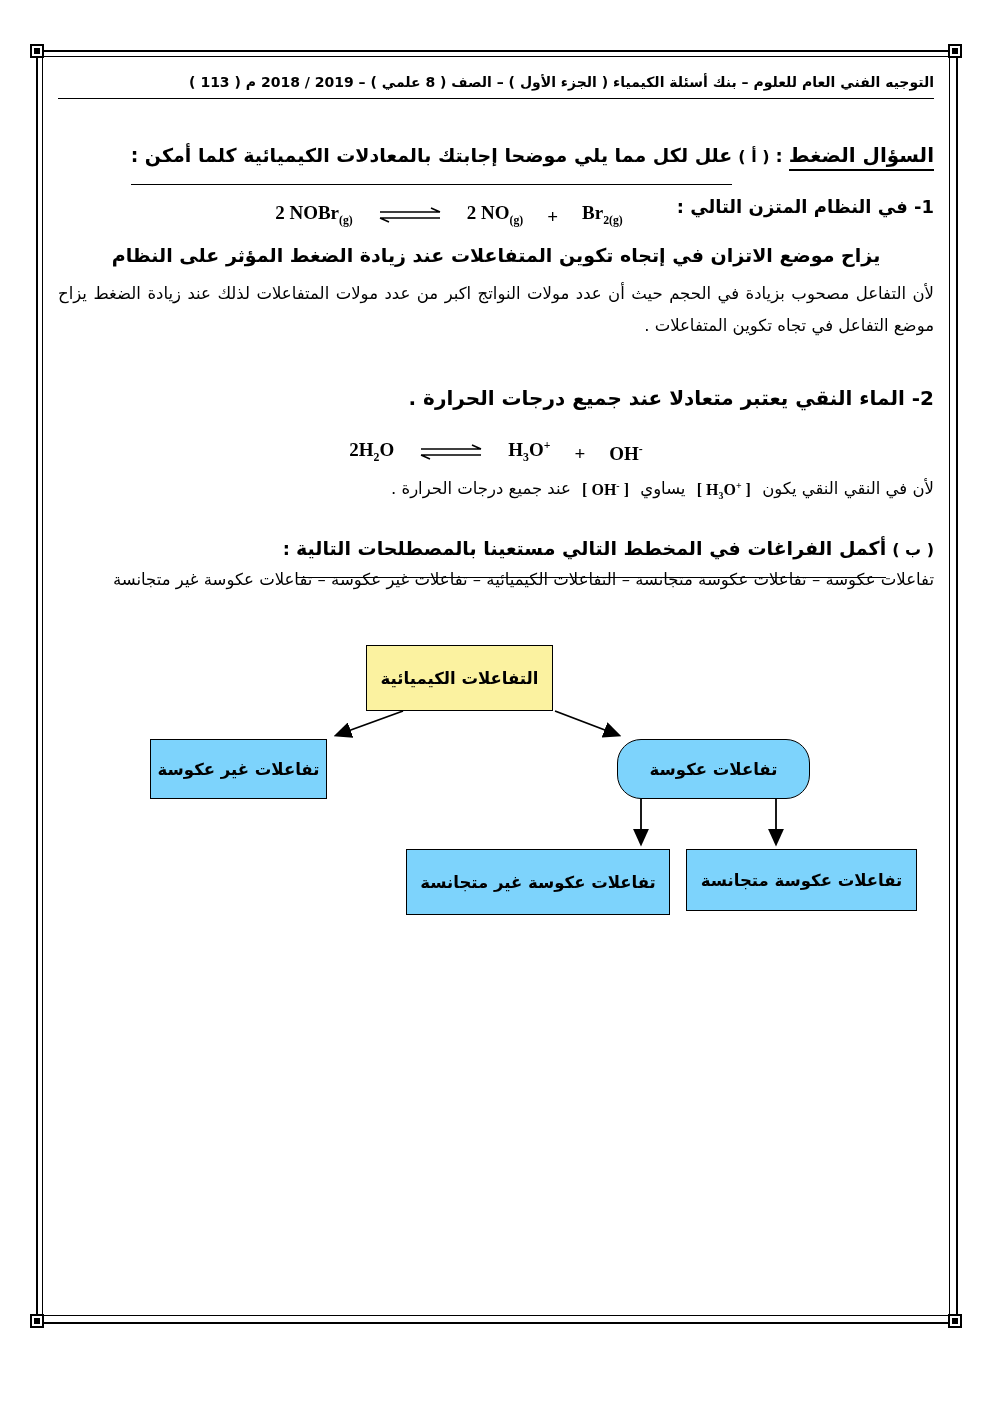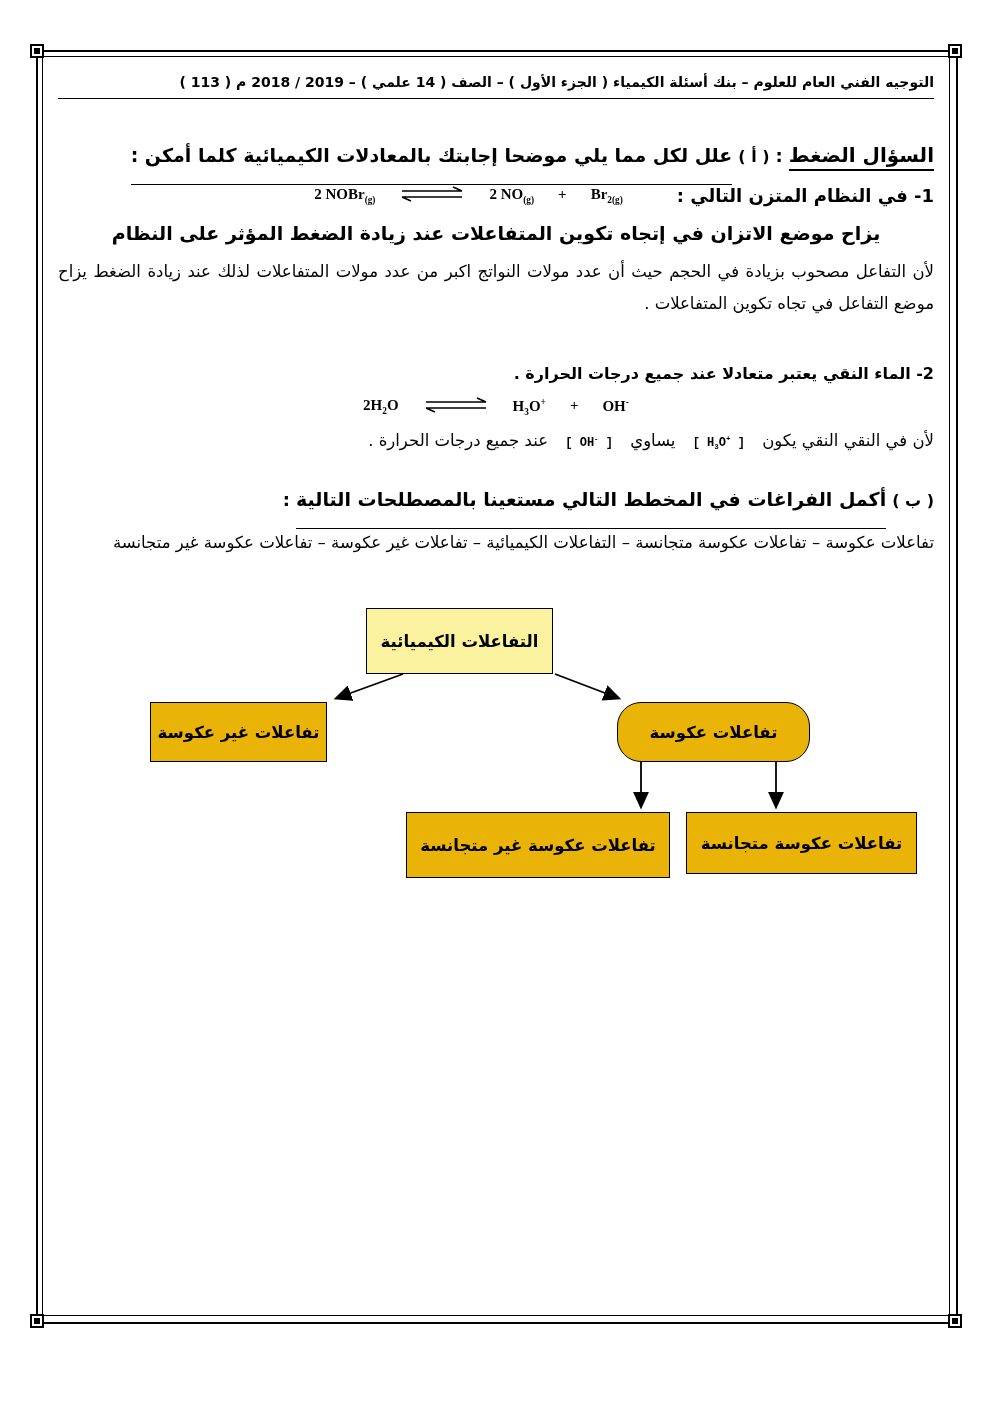--- a/index.html
+++ b/index.html
@@ -29,42 +29,42 @@
 
   .sectionA{margin-top:44px;font-size:0;}
   .q-title{font-size:20px;font-weight:bold;border-bottom:2px solid #000;padding-bottom:2px;}
   .q-colon{font-size:18px;font-weight:bold;margin:0 6px;}
   .part-marker{font-size:16px;font-weight:bold;margin-left:6px;}
   .part-prompt{font-size:19px;font-weight:bold;border-bottom:1.8px solid #000;padding-bottom:18px;}
 
   .line-with-eq{margin-top:18px;display:flex;direction:rtl;align-items:center;gap:54px;}
   .lead{font-size:18px;font-weight:bold;white-space:nowrap;}
 
-  .equation{display:inline-flex;direction:ltr;align-items:flex-start;gap:24px;
-    font-family:"Liberation Serif",serif;font-weight:bold;font-size:15px;white-space:nowrap;}
+  .equation{display:inline-flex;direction:ltr;align-items:flex-end;gap:24px;
+    font-family:"Liberation Serif",serif;font-weight:bold;font-size:19px;white-space:nowrap;margin-top:17px;}
   .equation sub,.formula sub{font-size:0.62em;}
   .equation sup,.formula sup{font-size:0.62em;}
   .eq-arrow{display:inline-block;}
 
   .answer-bold{margin-top:16px;text-align:center;font-size:19px;font-weight:bold;}
   .reason-par{margin-top:12px;font-size:16.5px;line-height:1.95;text-align:justify;text-justify:inter-word;}
 
-  .item2-lead{margin-top:44px;font-size:16px;font-weight:bold;}
+  .item2-lead{margin-top:44px;font-size:20px;font-weight:bold;}
   .eq2-row{margin-top:12px;text-align:center;direction:ltr;}
   .reason-line{margin-top:14px;font-size:16.5px;}
-  .formula{direction:ltr;unicode-bidi:isolate;font-family:Liberation Mono, monospace;
-    font-weight:bold;font-size:12px;margin:0 12px;white-space:nowrap;}
+  .formula{direction:ltr;unicode-bidi:isolate;font-family:Liberation Serif, serif;
+    font-weight:bold;font-size:16px;margin:0 6px;white-space:nowrap;}
 
   .sectionB{margin-top:36px;font-size:0;}
-  .terms{margin-top:16px;font-size:16.5px;line-height:2.1;text-align:justify;text-justify:inter-word;}
+  .terms{margin-top:4px;font-size:16.5px;line-height:2.1;text-align:justify;text-justify:inter-word;}
 
   
   .flowchart{position:relative;margin-top:40px;height:300px;direction:ltr;}
   .fc-box{
-    position:absolute;border:1.6px solid #000;background:#eab308;
+    position:absolute;border:1.6px solid #000;background:#7dd3fc;
     display:flex;align-items:center;justify-content:center;
     font-weight:bold;font-size:16.5px;white-space:nowrap;direction:rtl;
   }
   .fc-root{left:308px;top:8px;width:185px;height:64px;background:var(--root_box_bg,#FBF2A0);}
   .fc-left{left:92px;top:102px;width:175px;height:58px;}
   .fc-right{left:559px;top:102px;width:191px;height:58px;border-radius:24px;}
   .fc-bottom-left{left:348px;top:212px;width:262px;height:64px;}
   .fc-bottom-right{left:628px;top:212px;width:229px;height:60px;}
   .fc-arrows{position:absolute;left:0;top:0;width:876px;height:300px;pointer-events:none;}
 </style>
@@ -74,21 +74,21 @@
 <div class="frame-outer"></div>
 <div class="frame-inner"></div>
 <div class="corner tl"></div>
 <div class="corner tr"></div>
 <div class="corner bl"></div>
 <div class="corner br"></div>
 
 <div class="content">
 
   <div class="page-header">
-    <span>التوجيه الفني العام للعلوم – بنك أسئلة الكيمياء ( الجزء الأول ) – الصف ( 14 علمي ) –</span>
+    <span>التوجيه الفني العام للعلوم – بنك أسئلة الكيمياء ( الجزء الأول ) – الصف ( 8 علمي ) –</span>
     <span class="ltr">2018  /  2019</span>
     <span>م ( 113 )</span>
   </div>
 
   <div class="sectionA">
     <span class="q-title">السؤال الضغط</span>
     <span class="q-colon">:</span>
     <span class="part-marker">( أ )</span>
     <span class="part-prompt">علل لكل مما يلي موضحا إجابتك بالمعادلات الكيميائية كلما أمكن :</span>
   </div>

